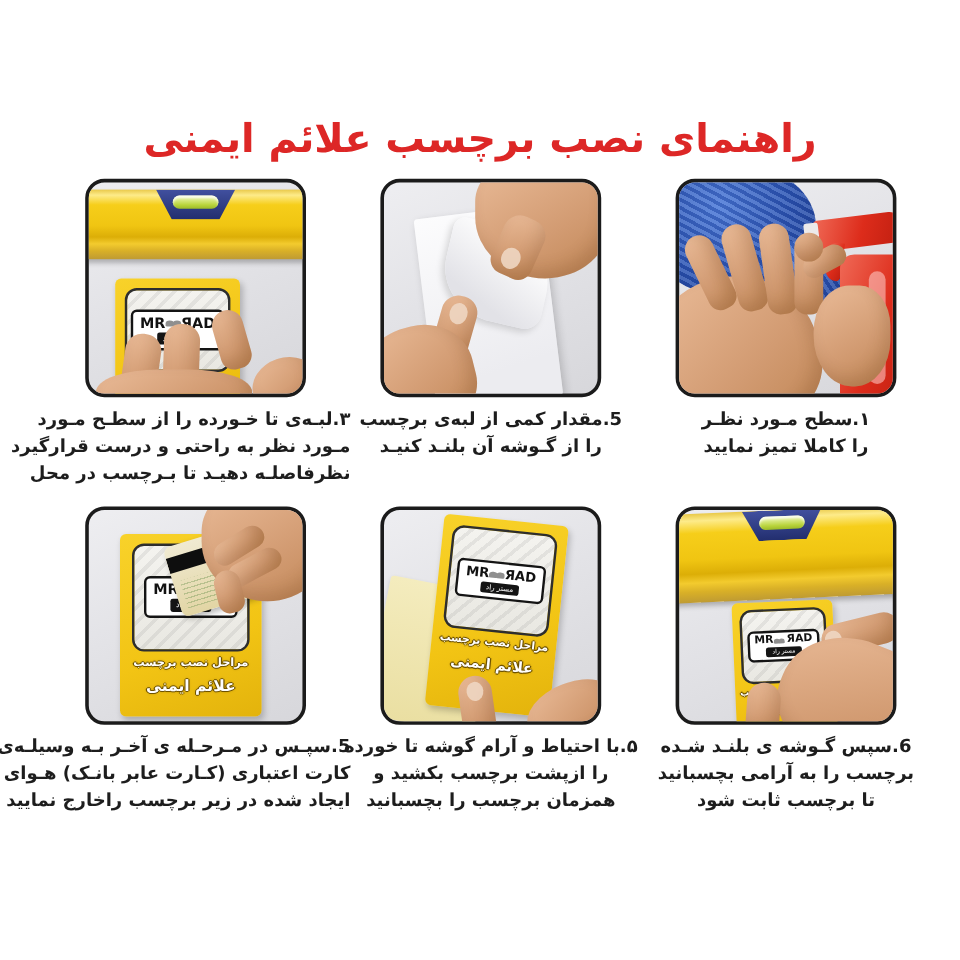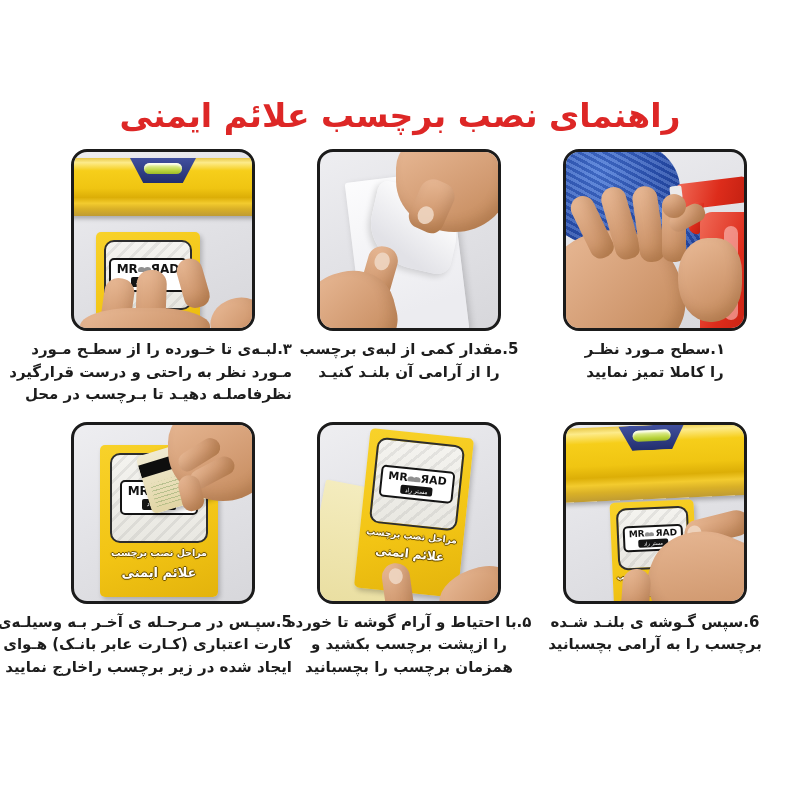--- a/index.html
+++ b/index.html
@@ -112,21 +112,21 @@
           <div class="skin finger" style="right:48px;top:28px;width:36px;height:52px;transform:rotate(24deg);">
             <div class="nail" style="left:8px;top:28px;width:16px;height:18px;"></div>
           </div>
           <div class="skin finger" style="left:44px;top:94px;width:30px;height:56px;transform:rotate(16deg);">
             <div class="nail" style="left:7px;top:6px;width:15px;height:18px;"></div>
           </div>
           <div class="skin" style="left:-20px;bottom:-30px;width:96px;height:86px;border-radius:50% 45% 40% 40%;transform:rotate(-14deg);"></div>
         </div>
         <div class="caption">
           <div>5.مقدار کمی از لبه‌ی برچسب</div>
-          <div>را از آرامی آن بلنـد کنیـد</div>
+          <div>را از گـوشه آن بلنـد کنیـد</div>
         </div>
       </div>
 
       <div class="cell">
         <div class="photo">
           <div class="cloth" style="left:-16px;top:-14px;width:130px;height:106px;"></div>
           <div class="cloth" style="left:62px;top:52px;width:76px;height:46px;transform:rotate(28deg);border-radius:50%;"></div>
           <div class="skin" style="left:-24px;top:78px;width:140px;height:130px;border-radius:48% 52% 38% 42%;transform:rotate(-16deg);"></div>
           <div class="skin finger" style="left:14px;top:42px;width:24px;height:66px;transform:rotate(-26deg);"></div>
           <div class="skin finger" style="left:42px;top:34px;width:25px;height:74px;transform:rotate(-16deg);"></div>
@@ -237,18 +237,19 @@
           </div>
           <div class="skin finger" style="right:-6px;top:90px;width:66px;height:26px;transform:rotate(-14deg);border-radius:14px;">
             <div class="nail" style="left:3px;top:5px;width:14px;height:14px;"></div>
           </div>
           <div class="skin" style="right:-28px;bottom:-36px;width:124px;height:104px;border-radius:50% 40% 35% 45%;transform:rotate(22deg);"></div>
           <div class="skin finger" style="left:56px;bottom:-14px;width:28px;height:46px;transform:rotate(4deg);"></div>
         </div>
         <div class="caption">
           <div>6.سپس گـوشه ی بلنـد شـده</div>
           <div>برچسب را به آرامی بچسبانید</div>
+          <div>تا برچسب ثابت شود</div>
         </div>
       </div>
     </div>
 
   </div>
 </div>
 
 </body></html>

